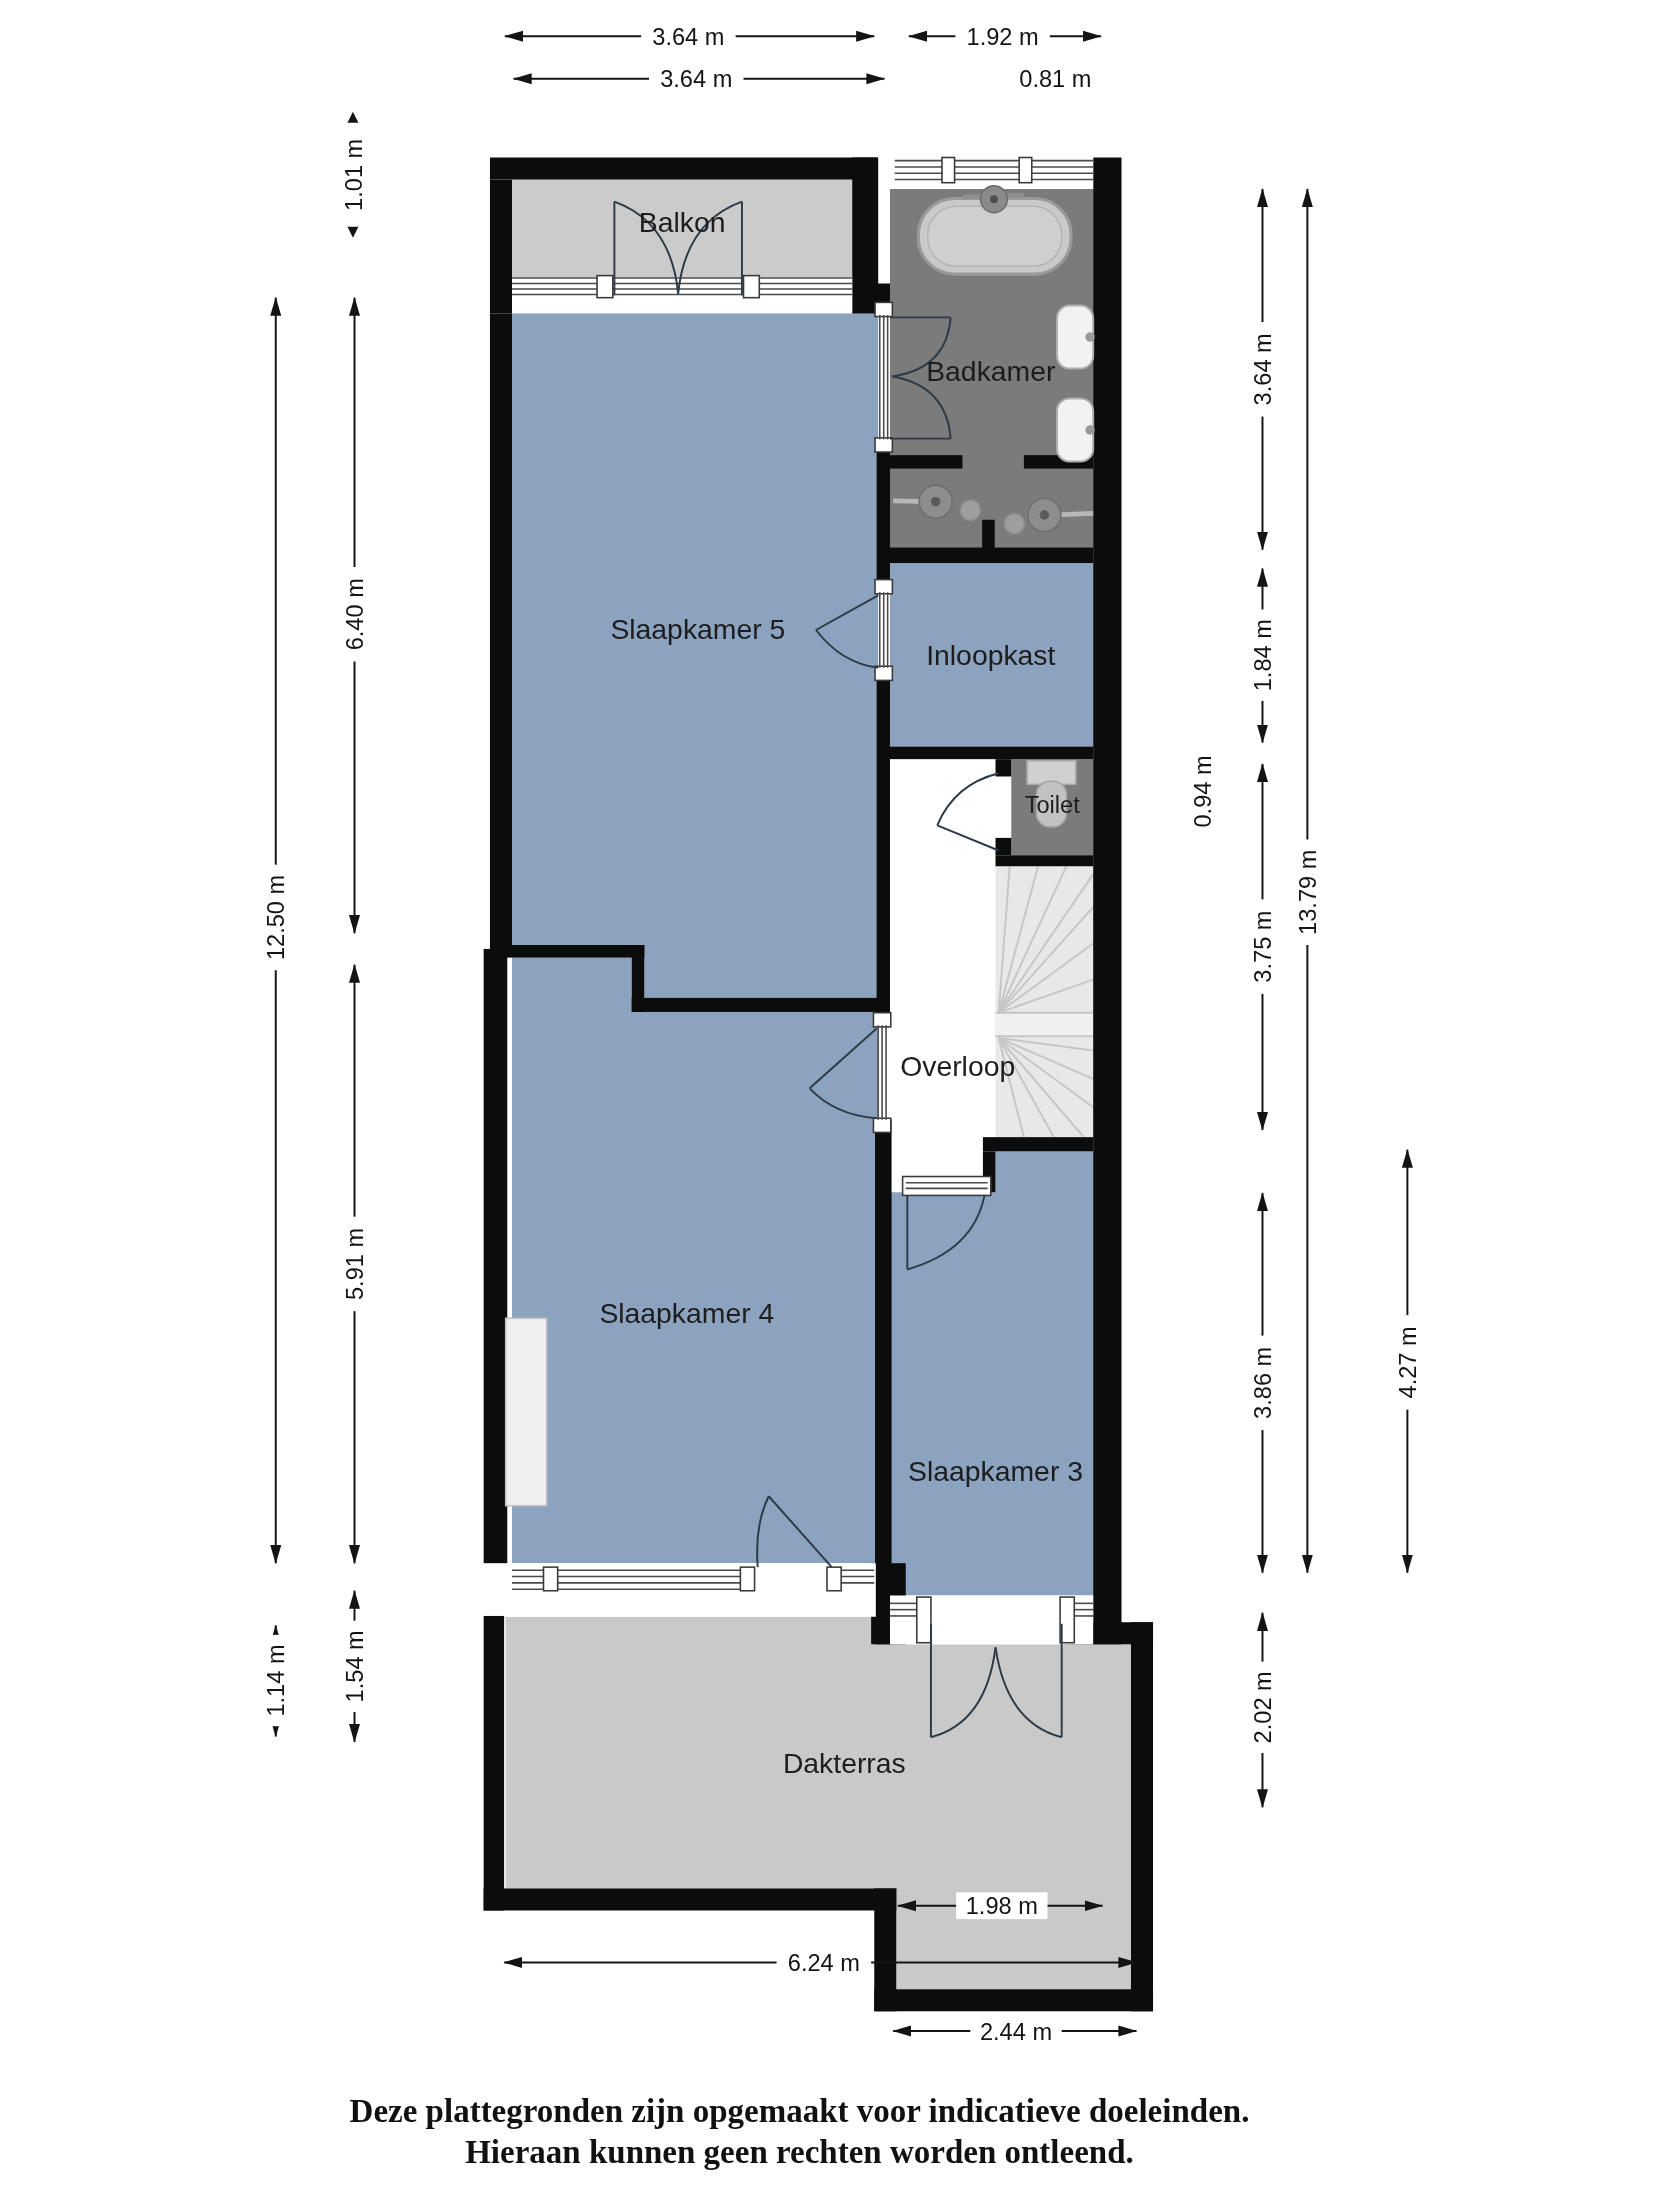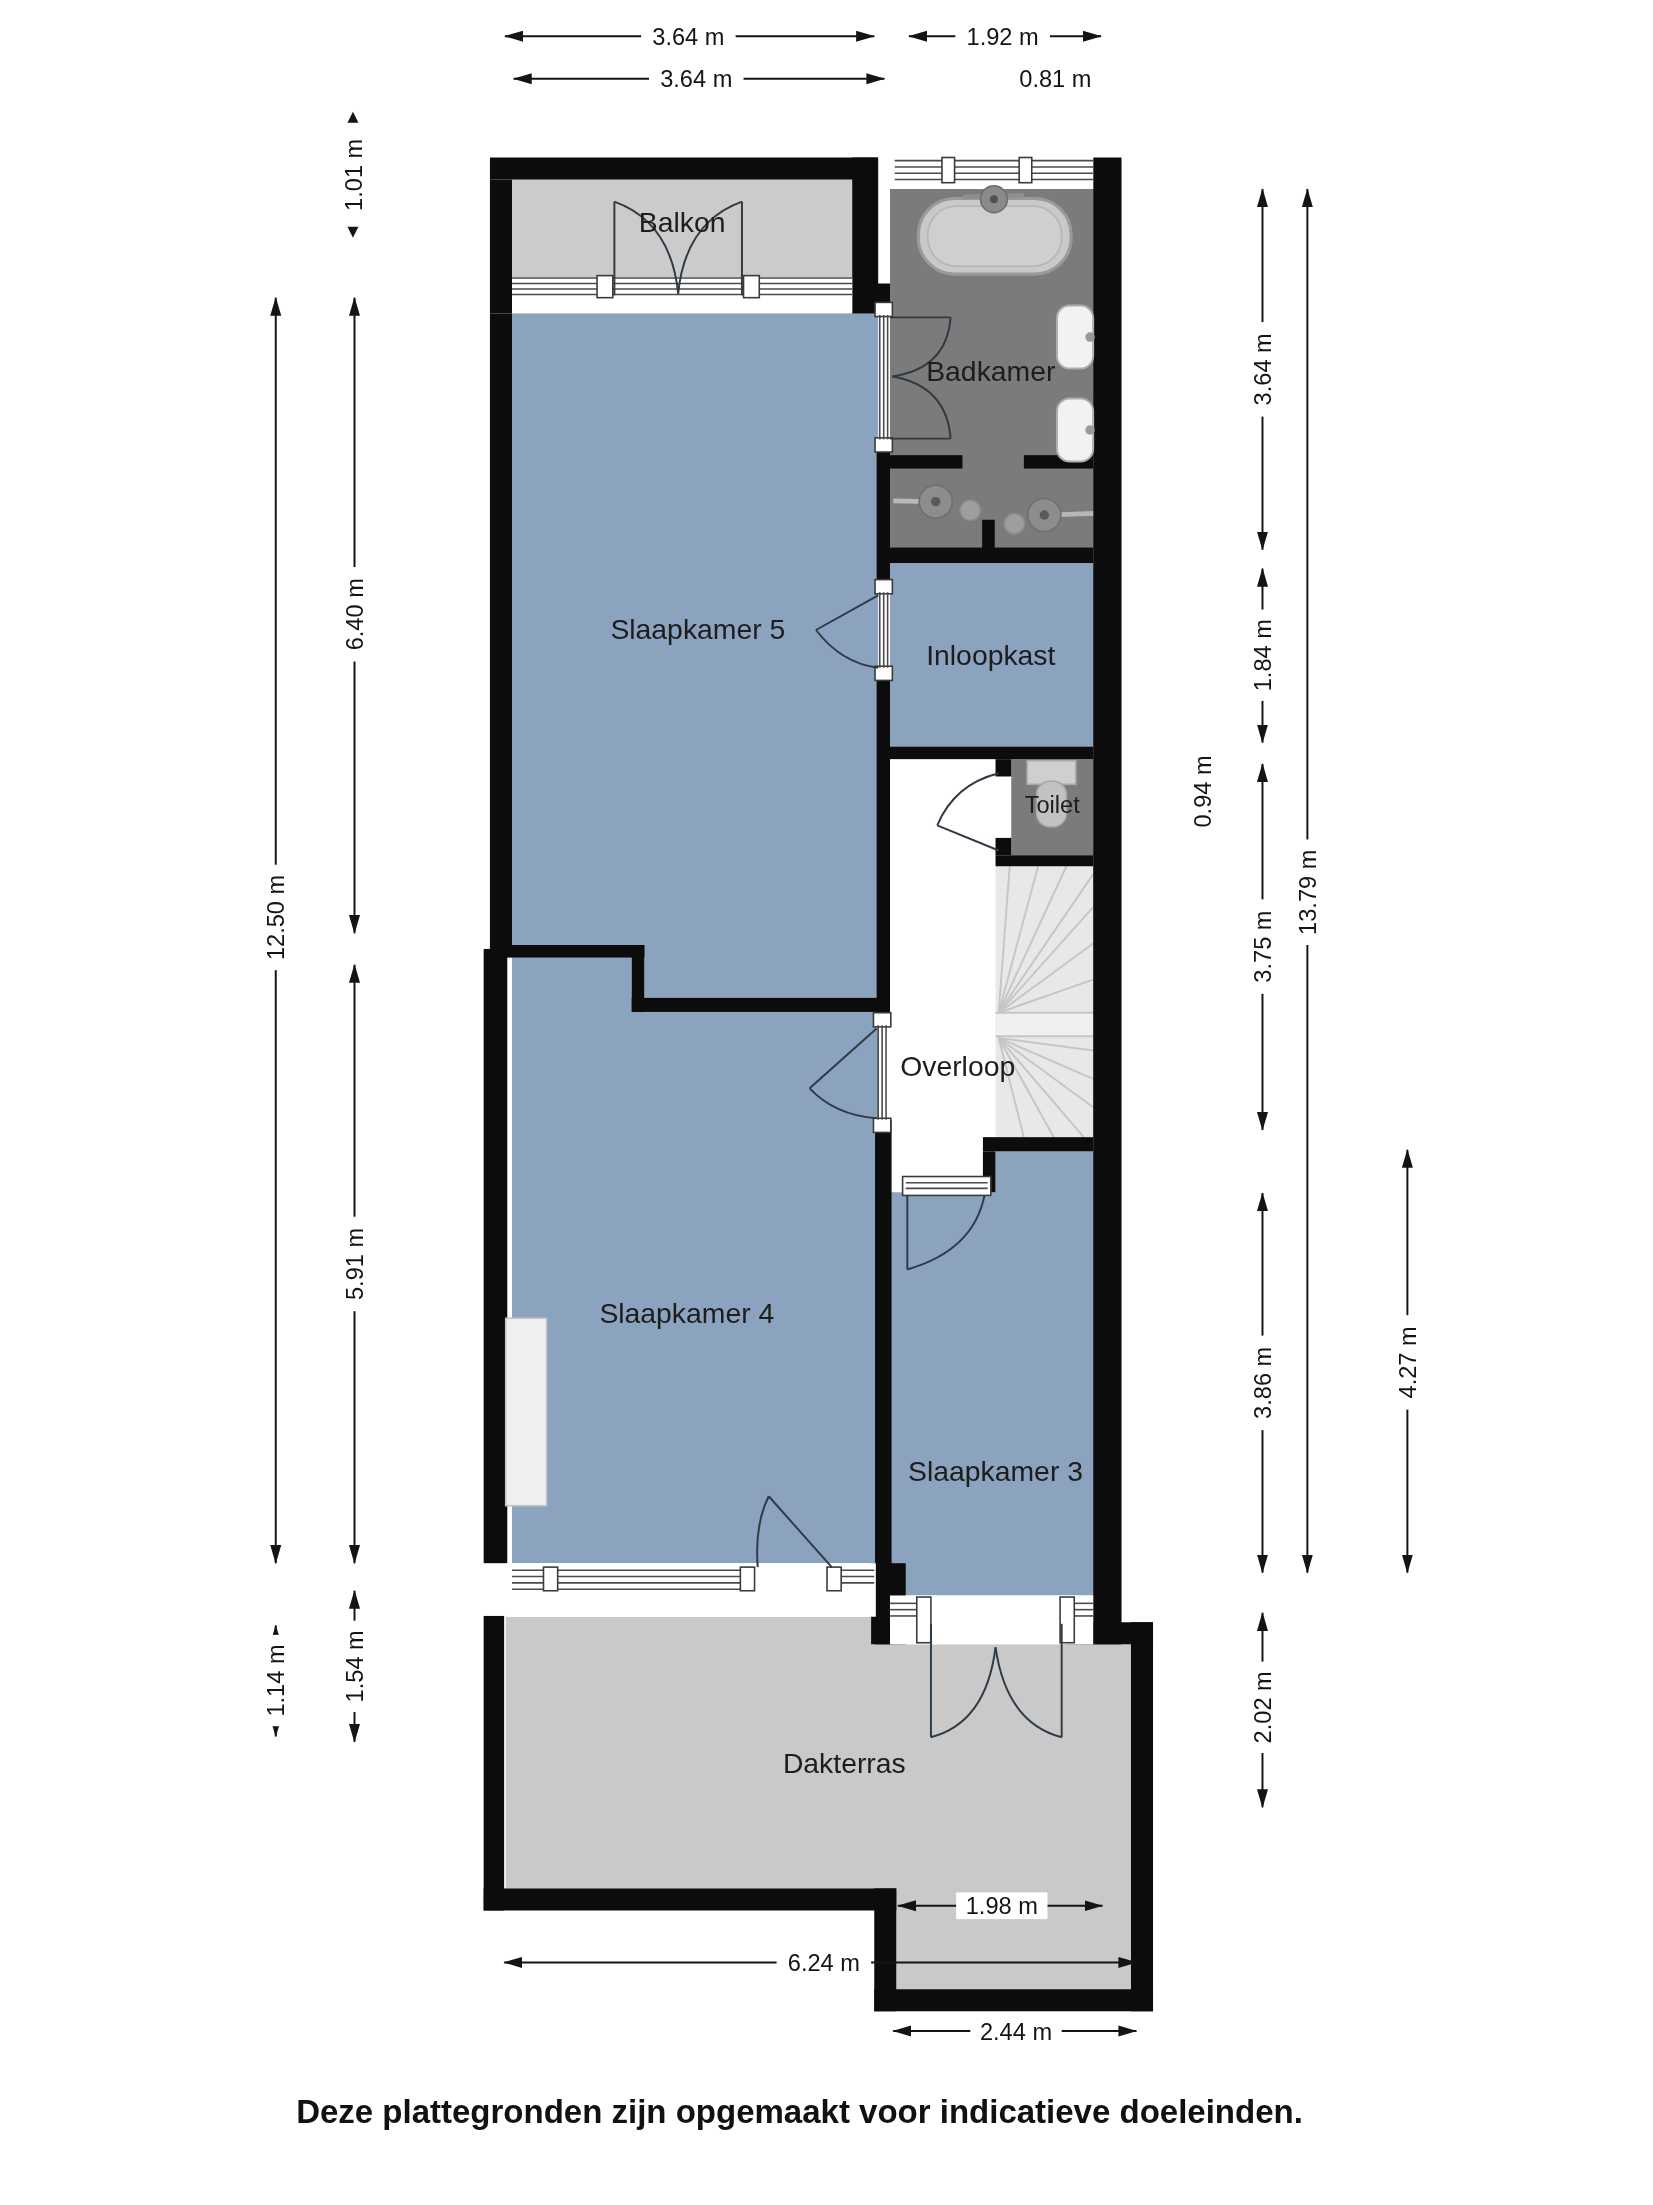--- a/index.html
+++ b/index.html
@@ -11,21 +11,21 @@
   .dim-line{stroke:#141414;stroke-width:2.5;fill:none;}
   .dim-text{font-family:"Liberation Sans",sans-serif;font-size:30px;fill:#141414;}
   .dim-bg{fill:#ffffff;}
   .wall{fill:#0c0c0c;}
   .glaze{stroke:#4a4a4a;stroke-width:2;fill:none;}
   .doorarc{stroke:#2e3a46;stroke-width:2.5;fill:none;}
   .jamb{fill:#ffffff;stroke:#3a3a3a;stroke-width:2;}
   .stairline{stroke:#c6c6c6;stroke-width:2.5;}
   .footer{position:absolute;left:0;top:2091px;width:1599px;text-align:center;
           font-weight:bold;font-size:33px;line-height:41px;color:#111;
-          font-family:Liberation Sans, sans-serif;}
+          font-family:Liberation Serif, serif;}
 </style>
 </head>
 <body>
 
 <div class="stage">
 <svg width="1654" height="2205" viewBox="0 0 2100 2800">
   <defs>
     <marker id="ah" viewBox="0 0 24 16" refX="23" refY="8" markerWidth="24" markerHeight="16" orient="auto-start-reverse" markerUnits="userSpaceOnUse">
       <path d="M24,8 L0,1 L0,15 Z" fill="#141414"></path>
     </marker>
@@ -399,15 +399,16 @@
     <g>
       <line class="dim-line" x1="1134" y1="2579" x2="1443" y2="2579" marker-start="url(#ah)" marker-end="url(#ah)"></line>
       <rect class="dim-bg" x="1232" y="2562" width="116" height="34"></rect>
       <text class="dim-text" x="1290" y="2590">2.44 m</text>
     </g>
   </g>
 </svg>
 
   <div class="footer">
     <div>Deze plattegronden zijn opgemaakt voor indicatieve doeleinden.</div>
+    <div>Hieraan kunnen geen rechten worden ontleend.</div>
   </div>
 </div>
 
 
 </body></html>

